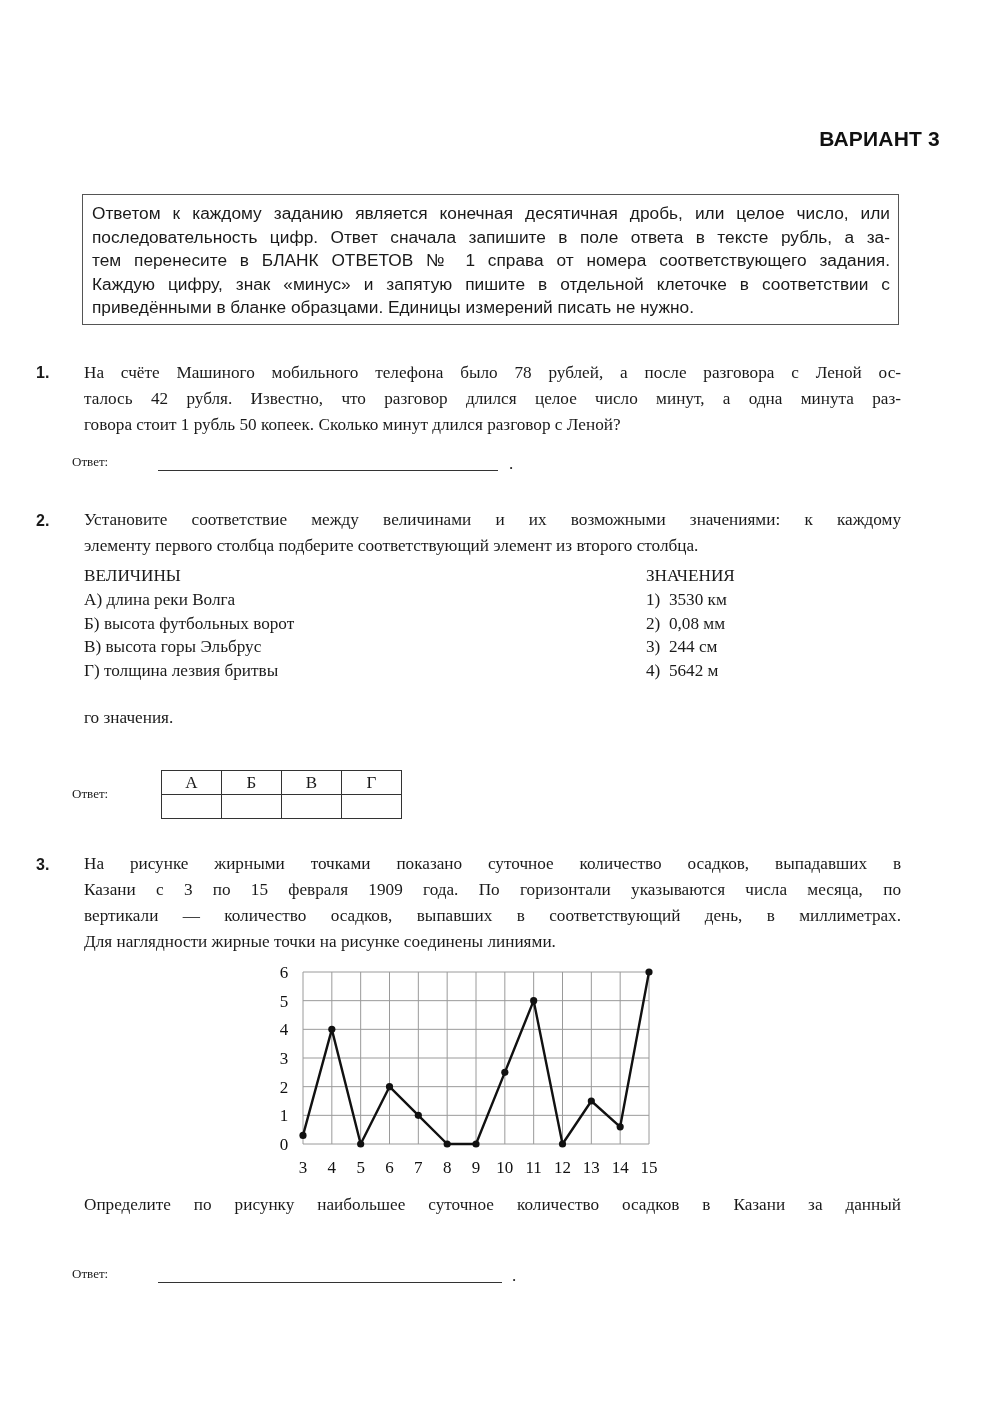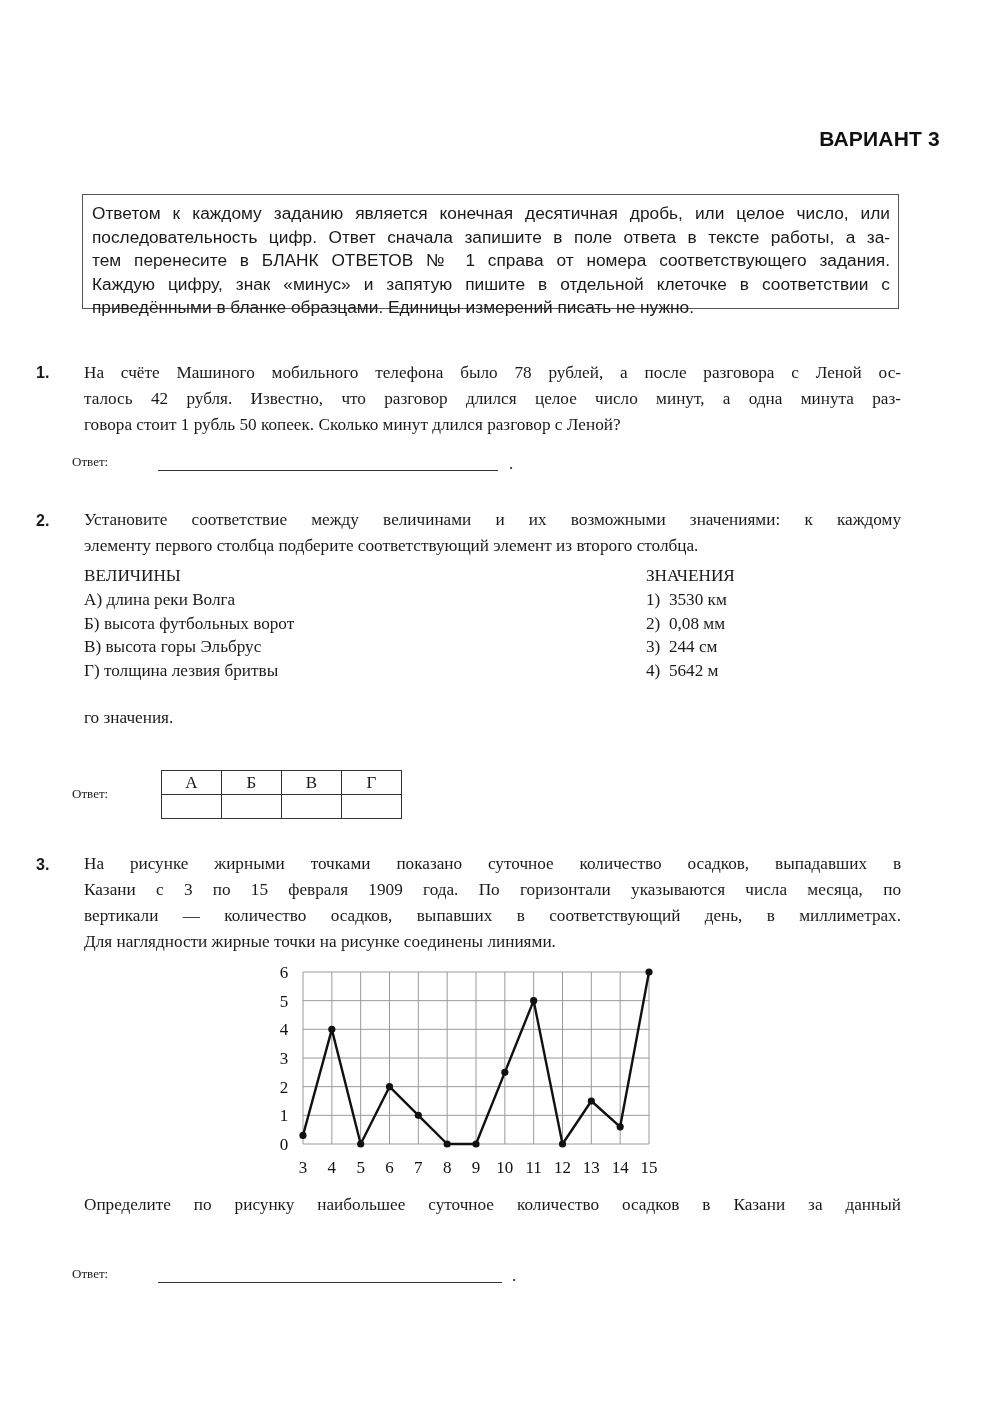--- a/index.html
+++ b/index.html
@@ -10,21 +10,21 @@
     }
     .page { position: absolute; left: 0; top: 0; width: 1000px; height: 1425px; }
 
     .title {
       position: absolute; left: 0; width: 940px; top: 127px; text-align: right;
       font-family: "Liberation Sans", "DejaVu Sans", sans-serif;
       font-weight: bold; font-size: 21px; letter-spacing: 0.2px; color: #111;
     }
 
     .instructions {
-      position: absolute; left: 82px; top: 194px; width: 817px; height: 115px;
+      position: absolute; left: 82px; top: 194px; width: 817px; height: 131px;
       border: 1.5px solid #555; box-sizing: border-box;
       padding: 7px 8px 0 9px;
       font-family: "Liberation Sans", "DejaVu Sans", sans-serif;
       font-size: 17.3px; line-height: 23.6px; color: #1a1a1a;
       text-align: justify; text-align-last: left;
     }
     .instructions .ln { display: block; text-align: justify; text-align-last: justify; white-space: nowrap; }
     .instructions .ln.last { text-align-last: left; }
 
     .task-num {
@@ -81,21 +81,21 @@
   </style>
 </head>
 <body>
 
 <div class="page">
 
   <div class="title">ВАРИАНТ 3</div>
 
   <div class="instructions">
     <span class="ln">Ответом к каждому заданию является конечная десятичная дробь, или целое число, или</span>
-    <span class="ln">последовательность цифр. Ответ сначала запишите в поле ответа в тексте работы, а за-</span>
+    <span class="ln">последовательность цифр. Ответ сначала запишите в поле ответа в тексте рубль, а за-</span>
     <span class="ln">тем перенесите в БЛАНК ОТВЕТОВ № 1 справа от номера соответствующего задания.</span>
     <span class="ln">Каждую цифру, знак «минус» и запятую пишите в отдельной клеточке в соответствии с</span>
     <span class="ln last">приведёнными в бланке образцами. Единицы измерений писать не нужно.</span>
   </div>
 
   <div class="task-num" style="top:364px;">1.</div>
   <div class="para" style="top:360px;">
     <span class="ln">На счёте Машиного мобильного телефона было 78 рублей, а после разговора с Леной ос-</span>
     <span class="ln">талось 42 рубля. Известно, что разговор длился целое число минут, а одна минута раз-</span>
     <span class="ln last">говора стоит 1 рубль 50 копеек. Сколько минут длился разговор с Леной?</span>

